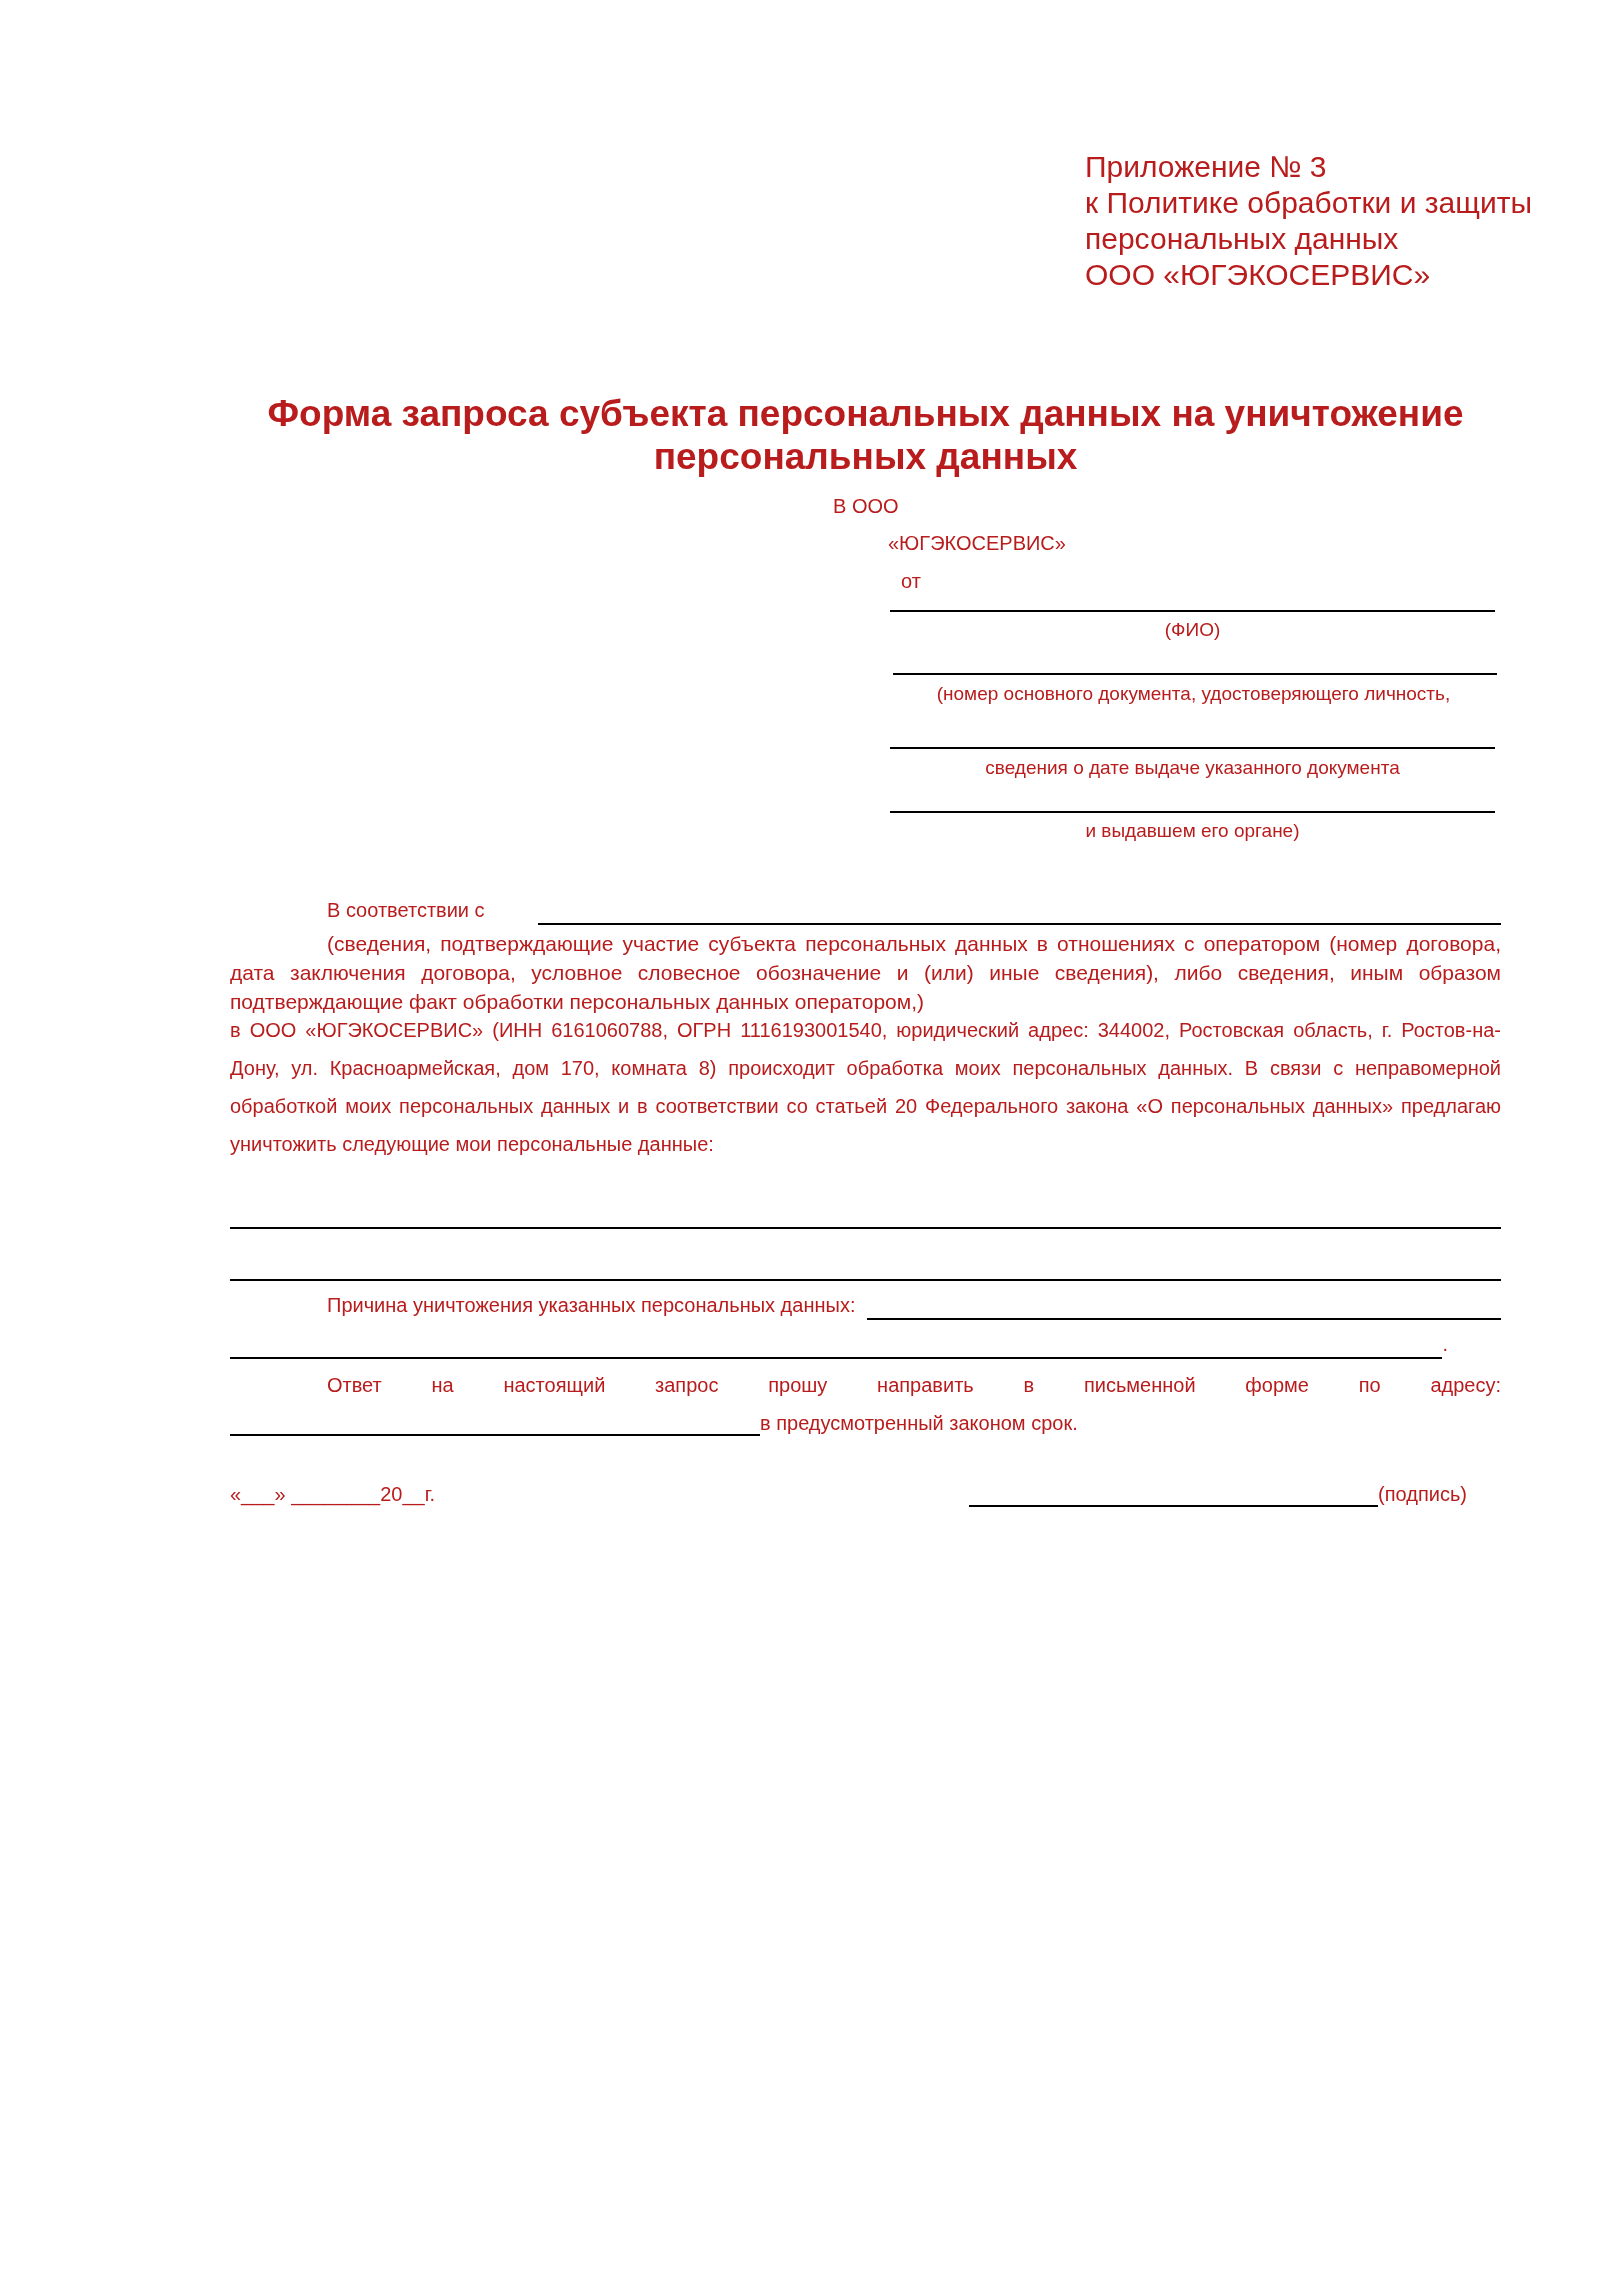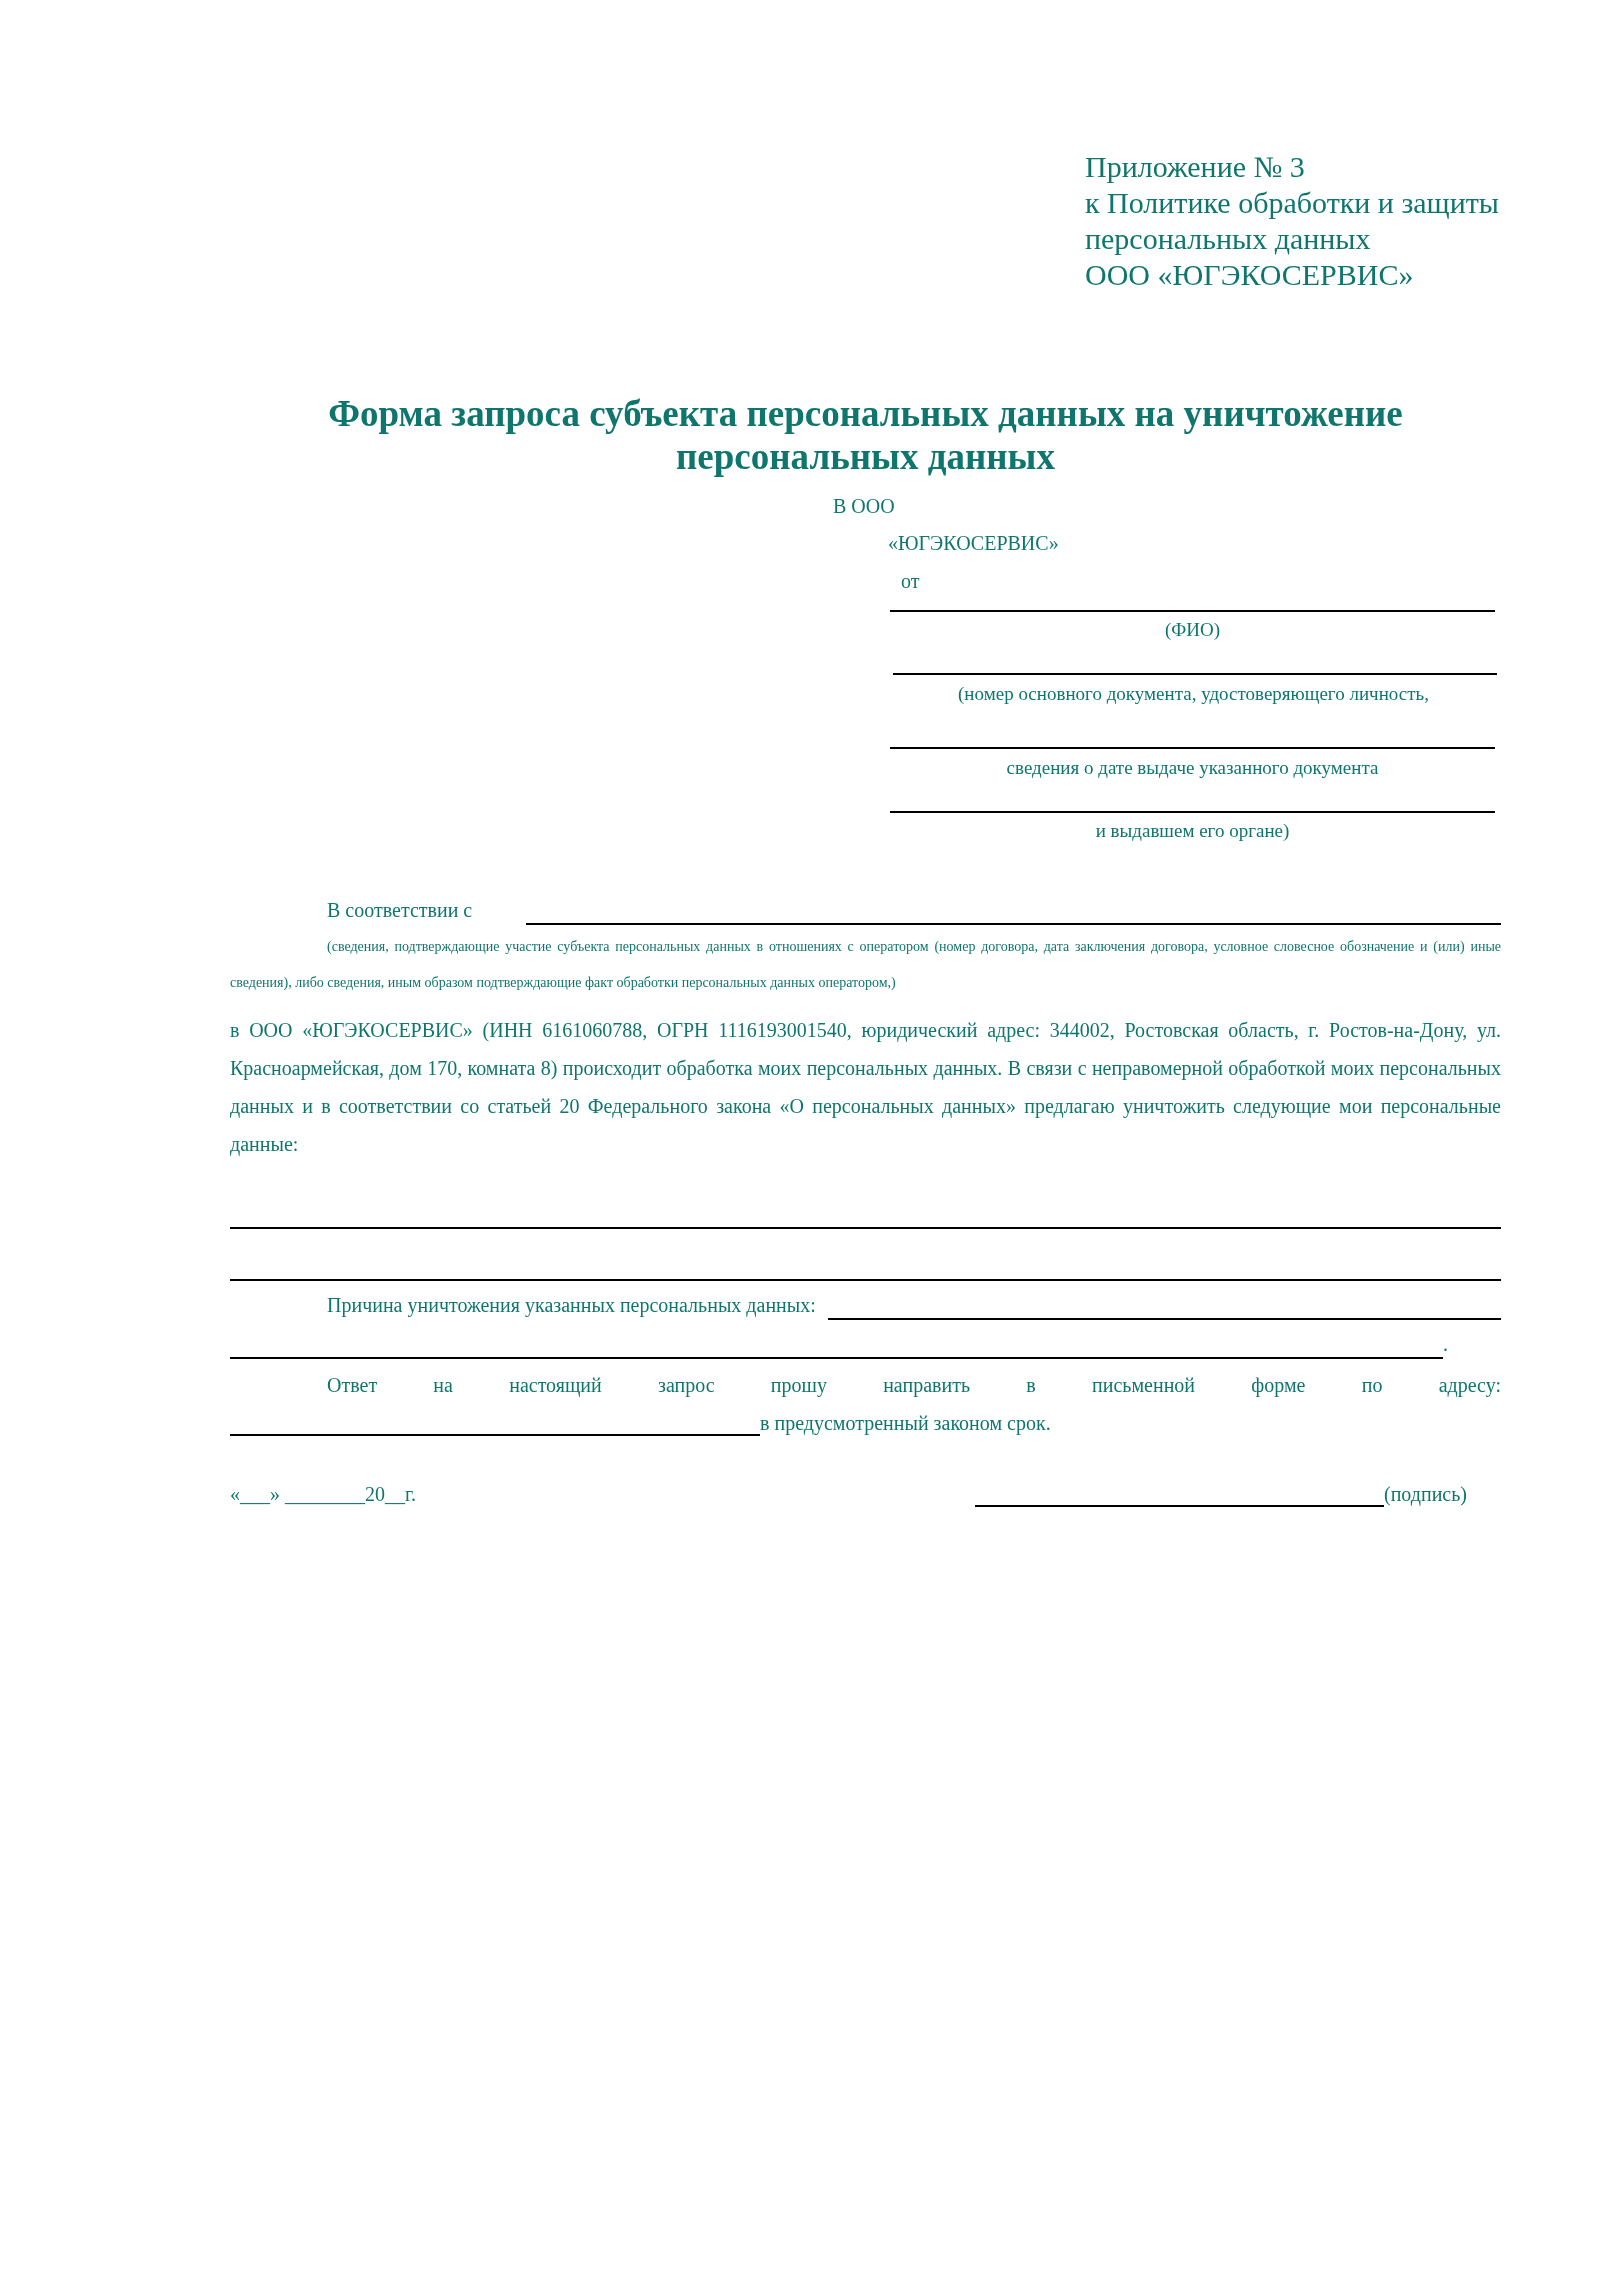--- a/index.html
+++ b/index.html
@@ -2,29 +2,29 @@
 <html lang="ru"><head>
 <meta charset="utf-8">
 <style>
   * { margin:0; padding:0; box-sizing:border-box; }
   html,body { background:#ffffff; }
   .page {
     position:relative;
     width:1621px;
     height:2293px;
     background:#ffffff;
-    color:#0f766e;
-    font-family:Liberation Serif, serif;
+    color:#b91c1c;
+    font-family:Liberation Sans, sans-serif;
     overflow:hidden;
   }
   .abs  { position:absolute; }
   .body-text { font-size:20px; line-height:38px; }
   .annex-line { font-size:30px; line-height:36px; white-space:nowrap; }
   .doc-title { font-size:37px; font-weight:bold; line-height:43px; text-align:center; }
-  .small { font-size:14px; line-height:36px; }
+  .small { font-size:21px; line-height:29px; }
   .caption { font-size:19px; line-height:25.5px; text-align:center; }
   .rule { position:absolute; border-top:2.9px solid #000; height:0; }
   .flexrow { display:flex; align-items:stretch; }
   .fill { flex:1; border-bottom:2.9px solid #000; margin-bottom:3.9px; }
   .iline { display:inline-block; border-bottom:2.9px solid #000; vertical-align:-5.9px; height:1em; }
   .justify { text-align:justify; }
   .indent { text-indent:97px; }
   .nowrap { white-space:nowrap; }
 </style>
 </head>

